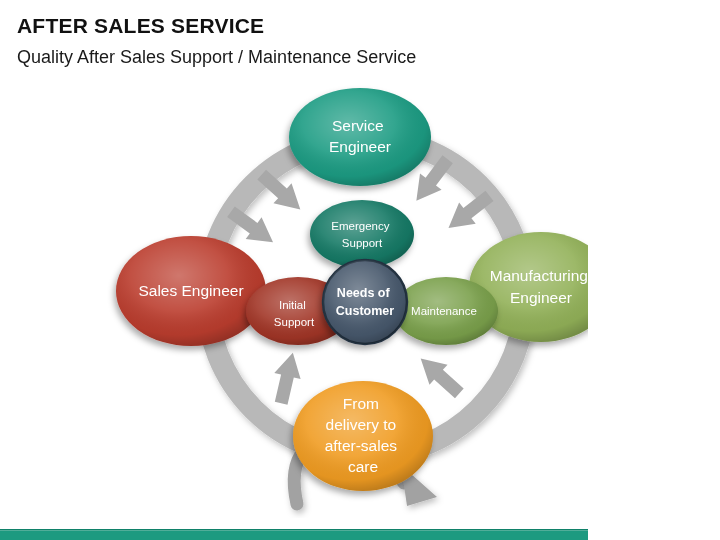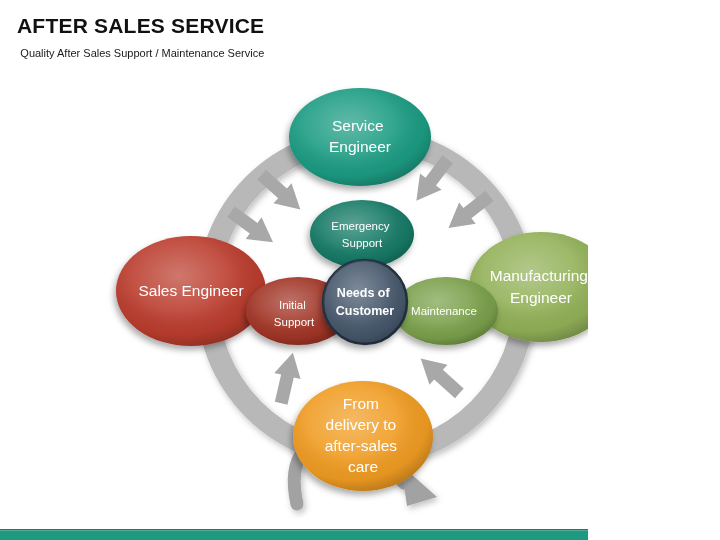--- a/index.html
+++ b/index.html
@@ -2,21 +2,21 @@
 <html><head>
 <meta charset="utf-8">
 <style>
   html,body { margin:0; padding:0; background:#ffffff; }
   .slide {
     position:relative; width:588px; height:540px; background:#ffffff;
     overflow:hidden; font-family:"Liberation Sans", sans-serif;
   }
   .header { position:absolute; left:17px; top:14px; }
   .title  { font-size:21px; font-weight:700; color:#111111; letter-spacing:0.2px; }
-  .subtitle { font-size:11px; font-weight:400; color:#1a1a1a; margin-top:9px;text-align:right; }
+  .subtitle { font-size:18px; font-weight:400; color:#1a1a1a; margin-top:9px;text-align:right; }
   svg.diagram { position:absolute; left:0; top:0; }
   svg text { fill:#ffffff; text-anchor:middle; }
   .t-big   { font-size:15.5px; }
   .t-small { font-size:11.5px; }
   .t-core  { font-size:12.5px; font-weight:700; }
 </style>
 </head>
 <body>
 
 <div class="slide">

